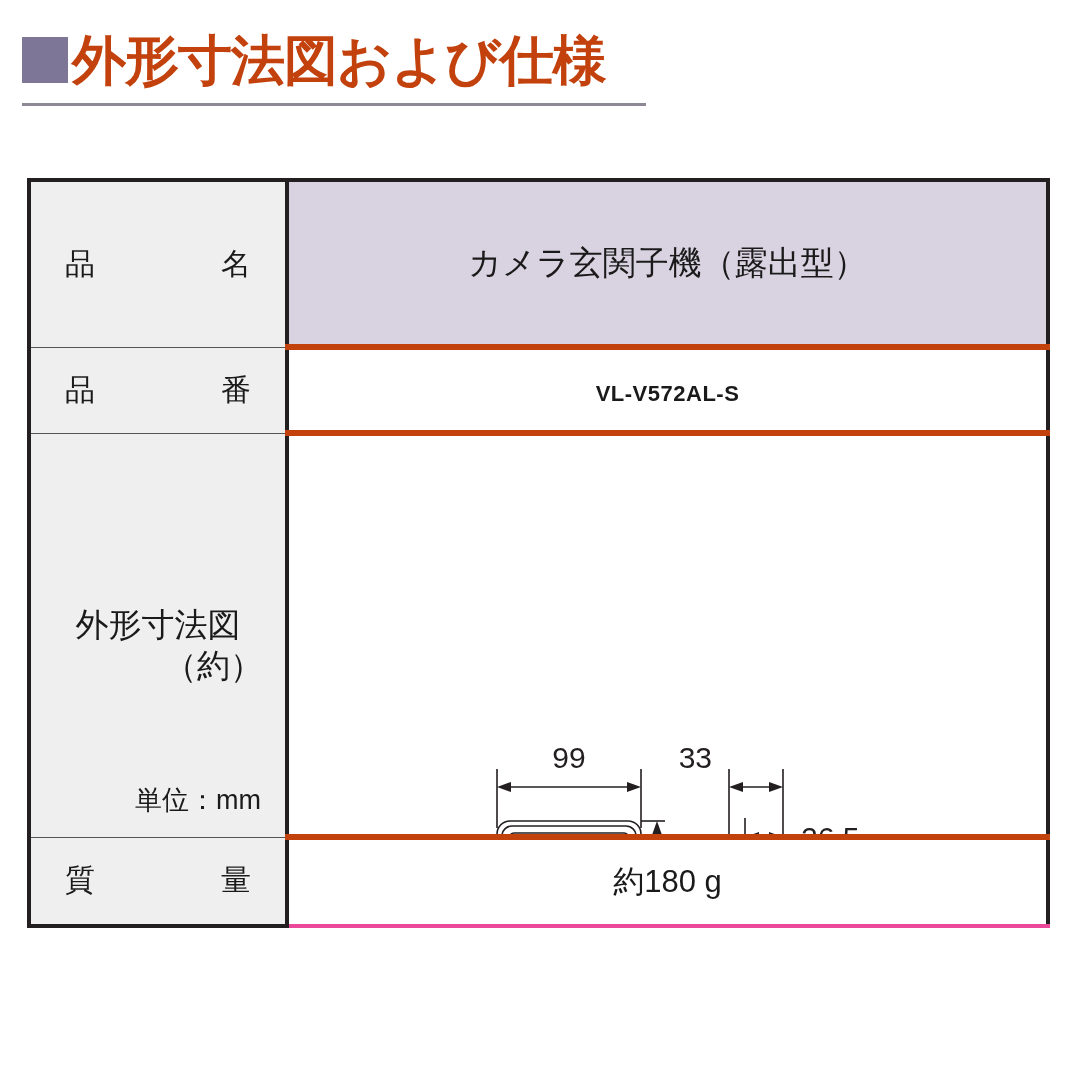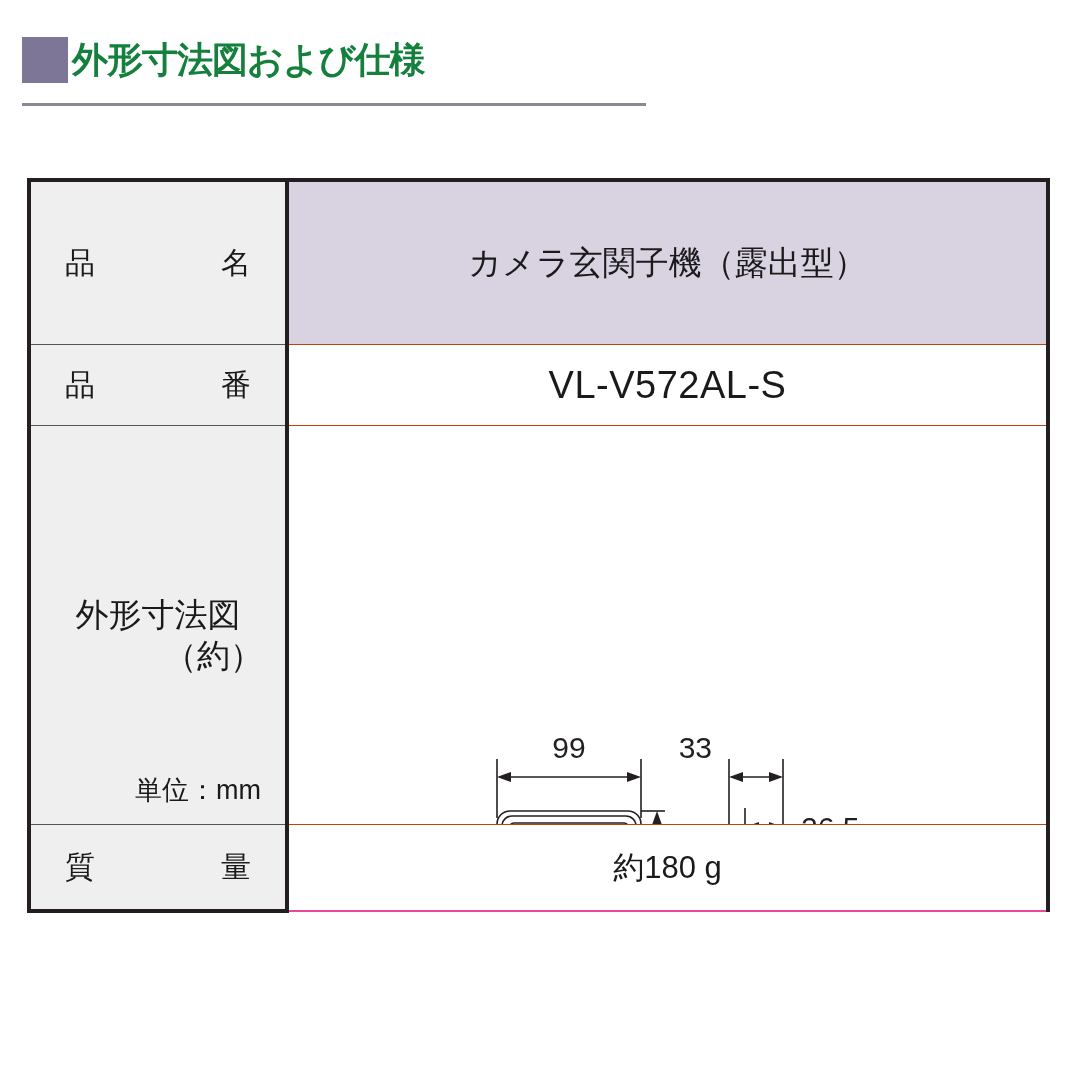--- a/index.html
+++ b/index.html
@@ -33,23 +33,23 @@
     height: 68px;
   }
   #title-marker {
     width: 46px;
     height: 46px;
     background: #7e7697;
     margin-right: 4px;
     flex: 0 0 auto;
   }
   #title-text {
-    font-size: 36px;
+    font-size: 54px;
     font-weight: bold;
-    color: #15803d;
+    color: #c2410c;
     letter-spacing: -1px;
     line-height: 1;
     white-space: nowrap;
   }
   #title-rule {
     position: absolute;
     left: 22px;
     top: 103px;
     width: 624px;
     height: 3px;
@@ -83,41 +83,41 @@
     position: relative;
   }
   .label-inner {
     display: flex;
     justify-content: space-between;
     padding: 0 34px;
     letter-spacing: 0;
   }
   .value-cell {
     border-top: 1px solid #555;
-    border-bottom: 1px solid #c2410c;
+    border-bottom: 6px solid #c2410c;
     border-right: 4px solid #231f20;
     text-align: center;
     font-size: 32px;
     background: #ffffff;
   }
   tr.row-name .label-cell { border-top: 4px solid #231f20; }
   tr.row-name .value-cell {
     border-top: 4px solid #231f20;
     background: #d9d3e1;
     font-size: 33px;
   }
   tr.row-weight .label-cell { border-bottom: 4px solid #231f20; }
-  tr.row-weight .value-cell { border-bottom: 2px solid #ec4899; }
+  tr.row-weight .value-cell { border-bottom: 4px solid #ec4899; }
 
   .row-name td { height: 162px; }
   .row-model td { height: 80px; }
   .row-dim td { height: 398px; }
   .row-weight td { height: 84px; }
 
-  .model-text { font-size: 38px; letter-spacing: 0.5px; }
+  .model-text { font-size: 22px; letter-spacing: 0.5px; font-weight: bold; }
   .weight-text { font-size: 31px; }
 
   
   .dim-label-stack {
     position: relative;
     height: 398px;
   }
   .dim-label-main {
     position: absolute;
     left: 0;

